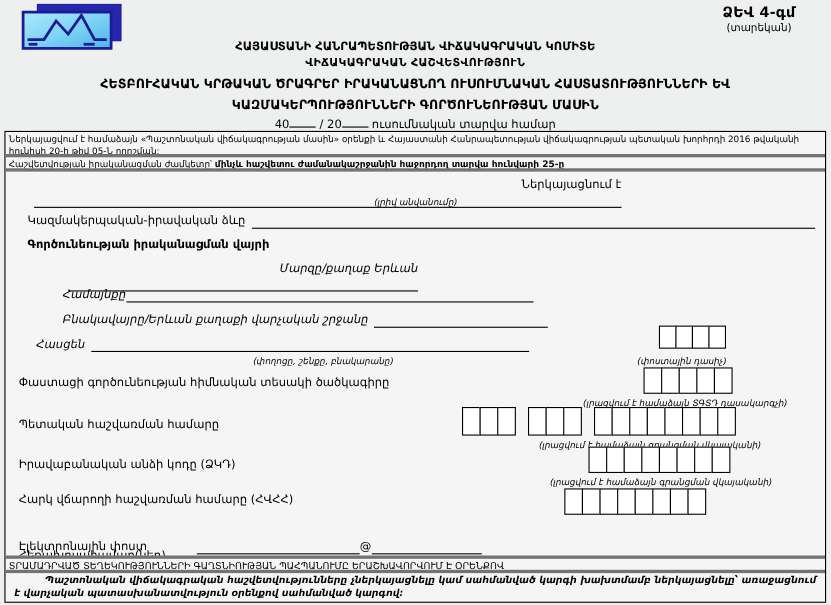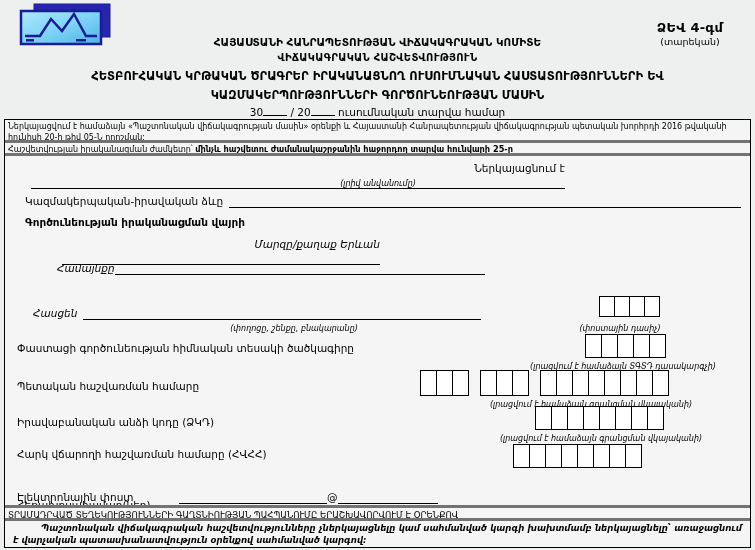--- a/index.html
+++ b/index.html
@@ -9,21 +9,21 @@
     font-family:"DejaVu Sans","Liberation Sans",sans-serif;
     color:#000;
     position:relative;
     overflow:hidden;
     -webkit-font-smoothing:antialiased;
   }
   .page{position:relative;width:755px;height:550px;}
 
   
   .logo{position:absolute;left:18px;top:3px;width:96px;height:44px;}
-  .formcode{position:absolute;right:6px;top:20px;width:118px;text-align:center;}
+  .formcode{position:absolute;right:6px;top:4px;width:118px;text-align:center;}
   .formcode .code{font-weight:bold;font-size:13px;letter-spacing:.2px;}
   .formcode .period{font-size:9.5px;margin-top:1px;}
   .chead{position:absolute;left:0;width:755px;text-align:center;}
   .chead.committee{top:36px;font-size:10.5px;font-weight:bold;}
   .chead.reptype{top:52px;font-size:10px;font-weight:bold;letter-spacing:.3px;}
   .chead.title1{top:69px;font-size:11.5px;font-weight:bold;}
   .chead.title2{top:88px;font-size:11.5px;font-weight:bold;}
   .chead.yearline{top:104px;font-size:10.5px;}
   .blank{display:inline-block;border-bottom:1px solid #000;height:11px;vertical-align:baseline;}
   .yr-blank{width:24px;}
@@ -82,21 +82,21 @@
   <div class="formcode">
     <div class="code">ՁԵՎ 4-գմ</div>
     <div class="period">(տարեկան)</div>
   </div>
 
   <div class="chead committee">ՀԱՅԱՍՏԱՆԻ ՀԱՆՐԱՊԵՏՈՒԹՅԱՆ ՎԻՃԱԿԱԳՐԱԿԱՆ ԿՈՄԻՏԵ</div>
   <div class="chead reptype">ՎԻՃԱԿԱԳՐԱԿԱՆ ՀԱՇՎԵՏՎՈՒԹՅՈՒՆ</div>
   <div class="chead title1">ՀԵՏԲՈՒՀԱԿԱՆ ԿՐԹԱԿԱՆ ԾՐԱԳՐԵՐ ԻՐԱԿԱՆԱՑՆՈՂ ՈՒՍՈՒՄՆԱԿԱՆ ՀԱՍՏԱՏՈՒԹՅՈՒՆՆԵՐԻ ԵՎ</div>
   <div class="chead title2">ԿԱԶՄԱԿԵՐՊՈՒԹՅՈՒՆՆԵՐԻ ԳՈՐԾՈՒՆԵՈՒԹՅԱՆ ՄԱՍԻՆ</div>
   <div class="chead yearline">
-    <span>30</span><span class="blank yr-blank"></span>
+    <span>40</span><span class="blank yr-blank"></span>
     <span>/ 20</span><span class="blank yr-blank"></span>
     <span>ուսումնական տարվա համար</span>
   </div>
 
   <div class="formtable">
 
     <div class="trow notice">Ներկայացվում է համաձայն «Պաշտոնական վիճակագրության մասին»  օրենքի և Հայաստանի Հանրապետության  վիճակագրության պետական խորհրդի 2016 թվականի հունիսի 20-ի թիվ 05-Ն որոշման:</div>
 
     <div class="trow deadline">
       <span>Հաշվետվության իրականացման ժամկետը՝ </span><b>մինչև հաշվետու ժամանակաշրջանին հաջորդող տարվա հունվարի 25-ը</b>
@@ -122,20 +122,24 @@
       <div class="frow" style="left:52px;top:82px;flex-direction:column;">
         <span class="lbl it">Մարզը/քաղաք Երևան</span>
         <span class="uline" style="width:318px;margin-left:5px;"></span>
       </div>
 
       <div class="frow" style="left:52px;top:105px;">
         <span class="lbl it">Համայնքը</span>
         <span class="uline" style="width:370px;"></span>
       </div>
 
+      <div class="frow" style="left:52px;top:128px;">
+        <span class="lbl it">Բնակավայրը/Երևան քաղաքի վարչական շրջանը</span>
+        <span class="uline" style="width:158px;margin-left:5px;"></span>
+      </div>
 
       <div class="frow" style="left:28px;top:150px;">
         <span class="lbl it">Հասցեն</span>
         <span class="uline" style="width:398px;margin-left:6px;"></span>
       </div>
       <div class="cap" style="left:90px;top:168px;width:398px;">(փողոցը, շենքը, բնակարանը)</div>
       <div class="boxgrp post" style="left:595px;top:140px;">
           <span class="cbox"></span>
           <span class="cbox"></span>
           <span class="cbox"></span>

